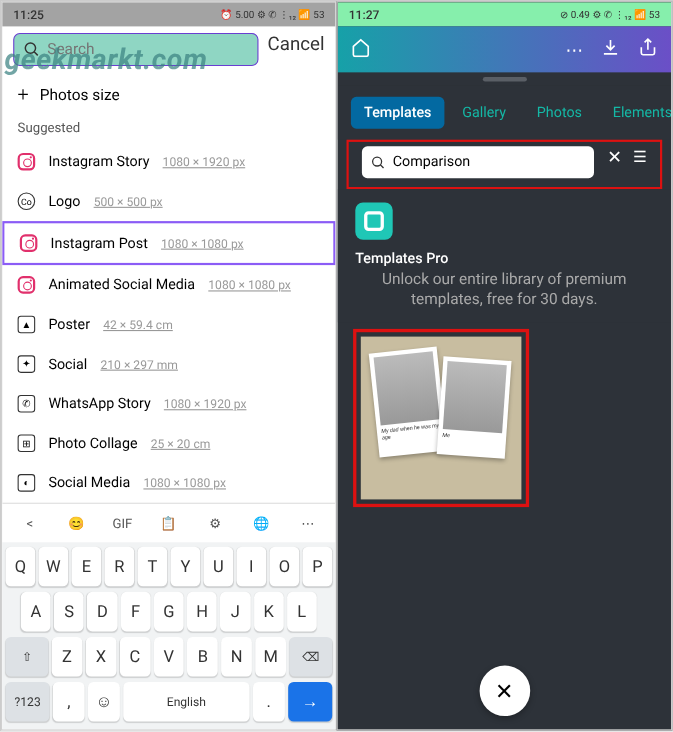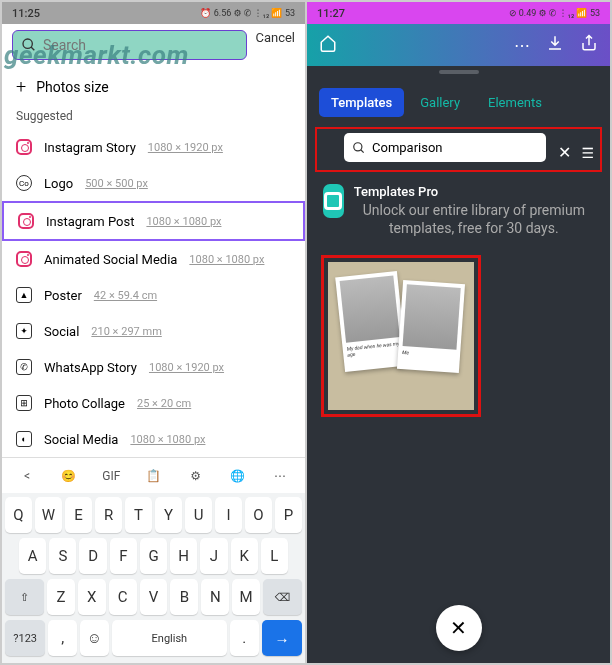--- a/index.html
+++ b/index.html
@@ -11,21 +11,21 @@
   .status-left { font-weight: 500; }
   .status-right { display: flex; gap: 3px; align-items: center; font-size: 9px; }
   .sb-white { color: #fff; }
   .sb-dark { color: #333; background: #a3a3a3; }
 
   
   .search-row { display: flex; align-items: flex-start; padding: 6px 10px; gap: 8px; position: relative; }
   .search-box { flex: 1; display: flex; align-items: center; border: 1px solid #6a3fd1; border-radius: 6px; padding: 6px 8px; background: #8fd6c3; }
   .search-box svg { width: 16px; height: 16px; margin-right: 6px; }
   .search-input { background: transparent; border: none; flex: 1; font-size: 14px; color: #555; outline: none; }
-  .cancel-btn { font-size: 13px; color: #333; }
+  .cancel-btn { font-size: 17px; color: #333; }
   .custom-size { display: flex; align-items: center; padding: 10px 14px; gap: 10px; font-size: 14px; }
   .plus { font-size: 18px; font-weight: 300; }
   .suggested-label { padding: 2px 14px 6px; font-size: 12px; color: #555; }
   .list-item { display: flex; align-items: center; padding: 9px 14px; gap: 10px; font-size: 13px; }
   .list-item .ic { width: 18px; height: 18px; display: flex; align-items: center; font-size: 13px; }
   .list-item .dims { color: #999; font-size: 11px; margin-left: 2px; text-decoration: underline; }
   .highlighted { border: 2px solid #8b5cf6; }
   .ic-ig { border: 2px solid #e1306c; border-radius: 5px; position: relative; width: 16px; height: 16px; }
   .ic-ig::after { content:""; position:absolute; width:6px; height:6px; border:1.5px solid #e1306c; border-radius:50%; top:3px; left:3px;}
   .ic-ig::before { content:""; position:absolute; width:2px; height:2px; background:#e1306c; border-radius:50%; top:1px; right:1px;}
@@ -44,27 +44,27 @@
   .kb-row2 { padding: 0 14px; }
 
   
   .app-header { background: linear-gradient(90deg, #16a1a8, #6b4fc7); height: 42px; display: flex; align-items: center; justify-content: space-between; padding: 0 12px; }
   .app-header svg { width: 18px; height: 18px; }
   .hdr-right { display: flex; gap: 16px; align-items: center; }
   .grabber { display:flex; justify-content:center; padding:4px 0; background:#2d3239;}
   .grabber div { width:40px; height:4px; background:#5a5f66; border-radius:2px;}
   .tabs { display: flex; gap: 4px; padding: 10px 12px; background: #2d3239; }
   .tab { padding: 7px 12px; font-size: 13px; color: #14b8a6; border-radius: 5px; }
-  .tab.active { background: #1d4ed8; color: #fff; font-weight: 500; }
+  .tab.active { background: #0369a1; color: #fff; font-weight: 500; }
   .search2-wrap { padding: 4px 12px 8px; background: #2d3239; border:2px solid #d11; margin:0 8px;}
   .search2 { display: flex; align-items: center; background: #fff; border-radius: 5px; padding: 7px 8px; gap: 6px; }
   .search2 input { border: none; flex: 1; font-size: 13px; outline: none; }
   .search2-right { display: flex; gap: 10px; color: #fff; align-items: center; padding-left:8px;}
-  .search2-row { display:flex; align-items:flex-end; gap:4px;margin-left:15px;}
-  .promo { display: flex; gap: 10px; padding: 12px 16px; background: #2d3239; }
+  .search2-row { display:flex; align-items:flex-start; gap:4px;}
+  .promo { display: flex; gap: 10px; padding: 12px 16px; background: #2d3239; flex-direction: column; }
   .promo-ic { width: 34px; height: 34px; border-radius: 7px; background: #1fc7b6; display:flex; align-items:center; justify-content:center;}
   .promo-ic div {width:18px;height:18px;border:3px solid #fff;border-radius:4px;}
   .promo-txt .t { color: #fff; font-size: 13px; font-weight: 500; }
   .promo-txt .s { color: #aaa; font-size: 14px; line-height: 1.3; margin-top:2px;text-align:center;}
   .template-card { margin: 6px 14px; border: 3px solid #d11; padding: 4px; width: 160px; }
   .polaroid-bg { background: #c8bda0; padding: 16px 10px 20px; position: relative; height: 148px; }
   .pol { position: absolute; background: #fff; padding: 4px 4px 14px; box-shadow: 0 2px 4px rgba(0,0,0,.3); width: 62px; }
   .pol-img { width: 100%; height: 62px; background: linear-gradient(#bbb,#999); }
   .pol1 { top: 12px; left: 12px; transform: rotate(-6deg); }
   .pol2 { top: 20px; right: 12px; transform: rotate(4deg); }
@@ -75,21 +75,21 @@
 </head>
 <body>
 
 <div class="watermark">geekmarkt.com</div>
 
 <div class="container">
 
   <div class="phone">
     <div class="status-bar sb-dark">
       <span class="status-left">11:25</span>
-      <span class="status-right">⏰ 6.56 ⚙ ✆ ⋮₁₂ 📶 53</span>
+      <span class="status-right">⏰ 5.00 ⚙ ✆ ⋮₁₂ 📶 53</span>
     </div>
 
     <div class="search-row">
       <div class="search-box">
         <svg viewBox="0 0 24 24" fill="none" stroke="#333" stroke-width="2">
             <circle cx="10" cy="10" r="7"></circle>
             <line x1="20" y1="20" x2="15" y2="15"></line>
           </svg>
         <input class="search-input" placeholder="Search" style="">
       </div>
@@ -217,21 +217,21 @@
         <div class="key">,</div>
         <div class="key">☺</div>
         <div class="key key-space">English</div>
         <div class="key">.</div>
         <div class="key key-enter">→</div>
       </div>
     </div>
   </div>
 
   <div class="phone phone-right">
-    <div class="status-bar sb-white" style="background:#d946ef;color:#333">
+    <div class="status-bar sb-white" style="background:#86efac;color:#333">
       <span class="status-left">11:27</span>
       <span class="status-right">⊘ 0.49 ⚙ ✆ ⋮₁₂ 📶 53</span>
     </div>
 
     <div class="app-header">
       <span>
         <svg viewBox="0 0 24 24" fill="none" stroke="#fff" stroke-width="2">
             <path d="M3 11l9-8 9 8v10a2 2 0 01-2 2H5a2 2 0 01-2-2z"></path>
           </svg>
       </span>
@@ -250,20 +250,21 @@
       </div>
     </div>
 
     <div class="grabber">
         <div></div>
       </div>
 
     <div class="tabs">
       <div class="tab active">Templates</div>
       <div class="tab">Gallery</div>
+      <div class="tab">Photos</div>
       <div class="tab">Elements</div>
     </div>
 
     <div class="search2-wrap">
       <div class="search2-row">
         <div class="search2" style="flex:1">
           <svg width="14" height="14" viewBox="0 0 24 24" fill="none" stroke="#333" stroke-width="2">
               <circle cx="10" cy="10" r="7"></circle>
               <line x1="20" y1="20" x2="15" y2="15"></line>
             </svg>

